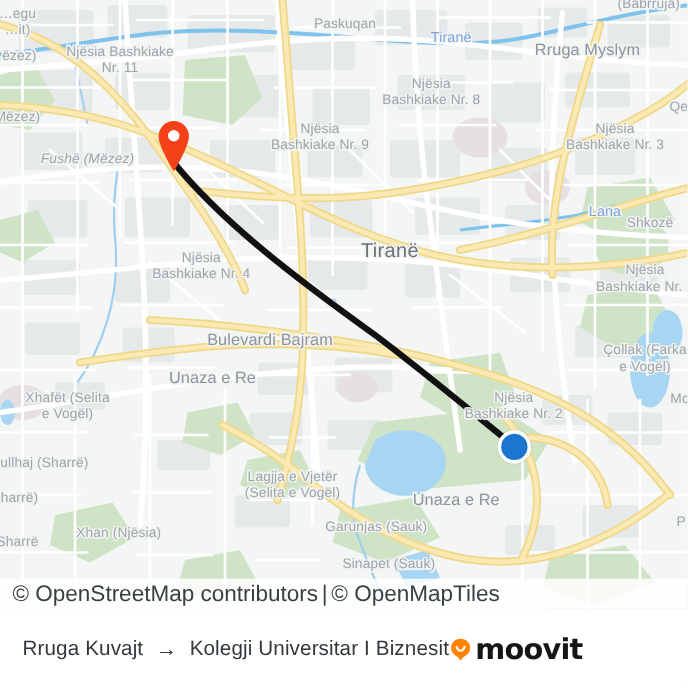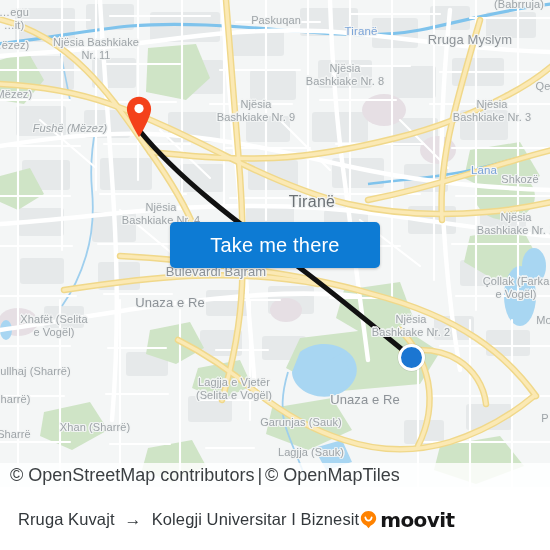--- a/index.html
+++ b/index.html
@@ -79,21 +79,21 @@
   #route-label{
     padding-left:18px;display:flex;align-items:center;gap:9px;
     font-size:16.5px;color:#33383c;letter-spacing:.1px;white-space:nowrap;
   }
   #route-arrow{font-size:17px;color:#33383c;line-height:1;padding:0 1px;}
   #brand{
     margin-left:auto;padding-right:14px;display:flex;align-items:center;gap:2px;
   }
   #brand-mark{width:19px;height:19px;display:block;}
   #brand-text{
-    font-size:20px;font-weight:bold;color:#161617;letter-spacing:-.6px;
+    font-size:23px;font-weight:bold;color:#161617;letter-spacing:-.6px;
     font-family:"DejaVu Sans","Liberation Sans",sans-serif;
   }
 </style>
 </head>
 <body>
 
 <div id="app">
 
   <div id="map">
 
@@ -294,36 +294,35 @@
 e Vogël)</div>
         <div class="maplabel " style="left: 411px; top: 325px;">Njësia
 Bashkiake Nr. 2</div>
         <div class="maplabel " style="left: 544px; top: 320px;">Mo</div>
         <div class="maplabel " style="left: 30px; top: 371px;">…ullhaj (Sharrë)</div>
         <div class="maplabel " style="left: 234px; top: 388px;">Lagjja e Vjetër
 (Selita e Vogël)</div>
         <div class="maplabel " style="left: 10px; top: 399px;">…harrë)</div>
         <div class="maplabel " style="left: 301px; top: 422px;">Garunjas (Sauk)</div>
         <div class="maplabel street" style="left: 365px; top: 400px;">Unaza e Re</div>
-        <div class="maplabel " style="left: 95px; top: 427px;">Xhan (Sharrë)</div>
+        <div class="maplabel " style="left: 95px; top: 427px;">Xhan (Njësia)</div>
         <div class="maplabel " style="left: 14px; top: 434px;">Sharrë</div>
-        <div class="maplabel " style="left: 311px; top: 452px;">Lagjja (Sauk)</div>
+        <div class="maplabel " style="left: 311px; top: 452px;">Sinapet (Sauk)</div>
         <div class="maplabel " style="left: 545px; top: 418px;">P</div>
       </div>
 
     <div id="origin-pin">
       <svg viewBox="0 0 26 42" width="26" height="42">
         <path d="M13 0.8 C6.3 0.8 0.9 6.2 0.9 12.9 C0.9 21.6 13 41 13 41 C13 41 25.1 21.6 25.1 12.9 C25.1 6.2 19.7 0.8 13 0.8 Z" fill="#f4411a"></path>
         <circle cx="13" cy="12.6" r="4.6" fill="#ffffff"></circle>
       </svg>
     </div>
 
     <div id="dest-dot"></div>
 
-    <button id="cta">Take me there</button>
 
     <div id="attribution">
       <div class="attr-inner">
         <a href="#">© OpenStreetMap contributors</a><span class="sep">|</span><a href="#">© OpenMapTiles</a>
       </div>
     </div>
   </div>
 
   <div id="footer">
     <div id="route-label">

